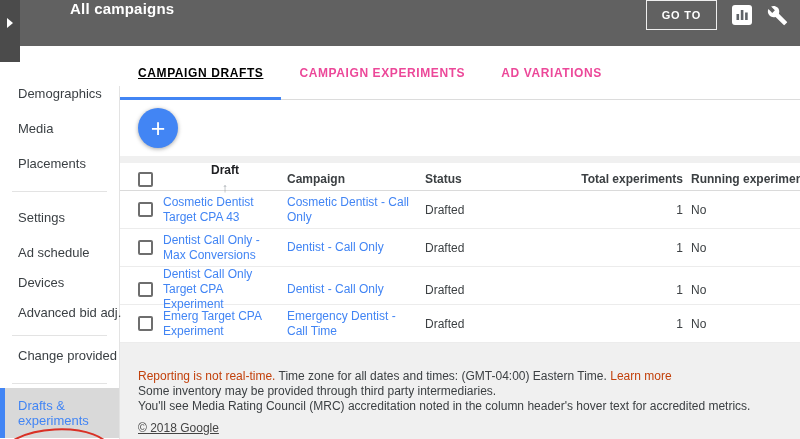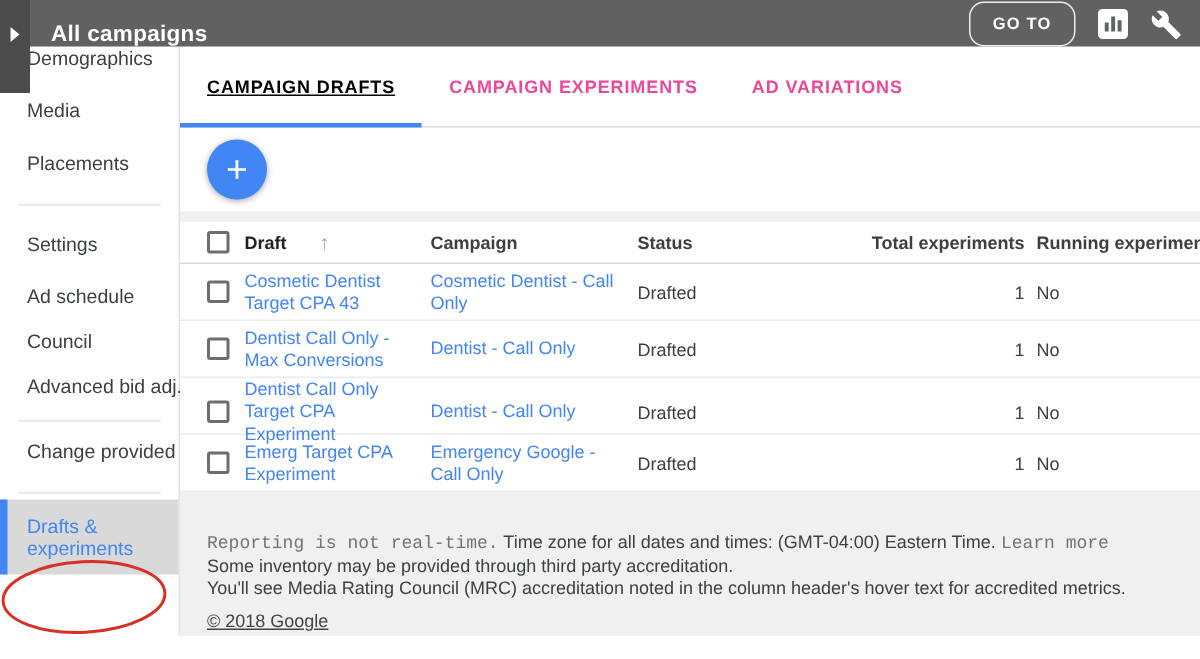--- a/index.html
+++ b/index.html
@@ -5,26 +5,27 @@
   * { margin: 0; padding: 0; box-sizing: border-box; }
   html, body { width: 800px; height: 439px; overflow: hidden; }
   body {
     font-family: "Liberation Sans", "DejaVu Sans", sans-serif;
     background: #fff;
     position: relative;
   }
 
   
   .app-bar {
-    height: 31px;
+    height: 46px;
     background: #616161;
     display: flex;
-    align-items: flex-end;
+    align-items: flex-start;
     position: relative;
     z-index: 5;
+    padding-left: 36px;
   }
   .nav-handle {
     position: absolute;
     left: 0; top: 0;
     width: 20px; height: 62px;
     background: #4b4b4b;
     display: flex;
     justify-content: center;
     padding-top: 18px;
     cursor: pointer;
@@ -44,21 +45,21 @@
   }
   .bar-right {
     margin-left: auto;
     display: flex;
     align-items: center;
     gap: 15px;
     margin-right: 12px;
   }
   .goto-btn {
     border: 1px solid #eee;
-    border-radius: 10px;
+    border-radius: 0;
     background: transparent;
     color: #fff;
     font-family: inherit;
     font-size: 11px;
     font-weight: bold;
     letter-spacing: .8px;
     padding: 8px 15px;
     cursor: pointer;
   }
   .icon-btn { background: transparent; border: none; cursor: pointer; display: flex; align-items: center; }
@@ -66,20 +67,21 @@
   
   .page { display: flex; height: 393px; }
 
   
   .sidebar {
     width: 120px;
     min-width: 120px;
     background: #fff;
     border-right: 1px solid #e3e3e3;
     position: relative;
+    margin-top: 40px;
   }
   .sb-item {
     font-size: 13px;
     color: #3a3f43;
     padding-left: 18px;
     line-height: 16px;
     margin-bottom: 19px;
     cursor: pointer;
     white-space: nowrap;
   }
@@ -170,38 +172,38 @@
   }
   .cb {
     width: 15px; height: 15px;
     border: 2px solid #6e6e6e;
     border-radius: 2px;
     background: #fff;
     margin-left: 18px;
     cursor: pointer;
   }
   .hcell { cursor: pointer; white-space: nowrap; }
-  .hcell.draft-h { display: flex; align-items: center; gap: 22px; color: #202124; }
+  .hcell.draft-h { display: flex; align-items: center; gap: 3px; color: #202124; flex-direction: column; }
   .sort-arrow { color: #9aa0a6; font-weight: normal; font-size: 13px; }
   .cell-link { color: #4285f4; line-height: 15px; padding-right: 14px; cursor: pointer; }
   .cell-text { color: #3c4043; }
   .num-cell { text-align: right; padding-right: 2px; color: #3c4043; }
   .run-cell { padding-left: 6px; color: #3c4043; }
   .trow.thead .num-cell, .trow.thead .run-cell { color: #3c4043; }
 
   
   .footnotes {
     flex: 1;
     background: #f0f0f0;
     padding: 26px 20px 0 18px;
     font-size: 12px;
     line-height: 15px;
     color: #3c4043;
   }
-  .flink { color: #737373; cursor: pointer; font-family: Liberation Mono, monospace; }
+  .flink { color: #c2410c; cursor: pointer; }
   .copyright { margin-top: 7px; color: #444; text-decoration: underline; }
 </style>
 </head>
 <body>
 
 <div class="app-bar">
   <div class="nav-handle">
     <span class="tri-right"></span>
   </div>
   <div class="app-title">All campaigns</div>
@@ -225,21 +227,21 @@
 
 <div class="page">
 
   <div class="sidebar">
     <div class="sb-item">Demographics</div>
     <div class="sb-item">Media</div>
     <div class="sb-item">Placements</div>
     <div class="sb-divider"></div>
     <div class="sb-item">Settings</div>
     <div class="sb-item g2">Ad schedule</div>
-    <div class="sb-item g2">Council</div>
+    <div class="sb-item g2">Devices</div>
     <div class="sb-item g2">Advanced bid adj.</div>
     <div class="sb-divider d2"></div>
     <div class="sb-item">Change provided</div>
     <div class="sb-divider d3"></div>
     <div class="sb-selected">
       <div>Drafts &amp;</div>
       <div>experiments</div>
     </div>
     <svg class="sb-annotation">
       <ellipse cx="56" cy="367" rx="54" ry="23.5" fill="none" stroke="#d93025" stroke-width="2" transform="rotate(-3 56 367)"></ellipse>
@@ -295,29 +297,29 @@
       <span class="cell-link">Dentist Call Only Target CPA Experiment</span>
       <span class="cell-link">Dentist - Call Only</span>
       <span class="cell-text">Drafted</span>
       <span class="num-cell">1</span>
       <span class="run-cell">No</span>
     </div>
 
     <div class="trow">
       <span class="cb"></span>
       <span class="cell-link">Emerg Target CPA Experiment</span>
-      <span class="cell-link">Emergency Google - Call Only</span>
+      <span class="cell-link">Emergency Dentist - Call Time</span>
       <span class="cell-text">Drafted</span>
       <span class="num-cell">1</span>
       <span class="run-cell">No</span>
     </div>
 
     <div class="footnotes">
       <div>
         <span class="flink">Reporting is not real-time.</span><span> Time zone for all dates and times: (GMT-04:00) Eastern Time. </span><span class="flink">Learn more</span>
       </div>
-      <div>Some inventory may be provided through third party accreditation.</div>
+      <div>Some inventory may be provided through third party intermediaries.</div>
       <div>You'll see Media Rating Council (MRC) accreditation noted in the column header's hover text for accredited metrics.</div>
       <div class="copyright">© 2018 Google</div>
     </div>
 
   </div>
 </div>
 
 </body></html>

